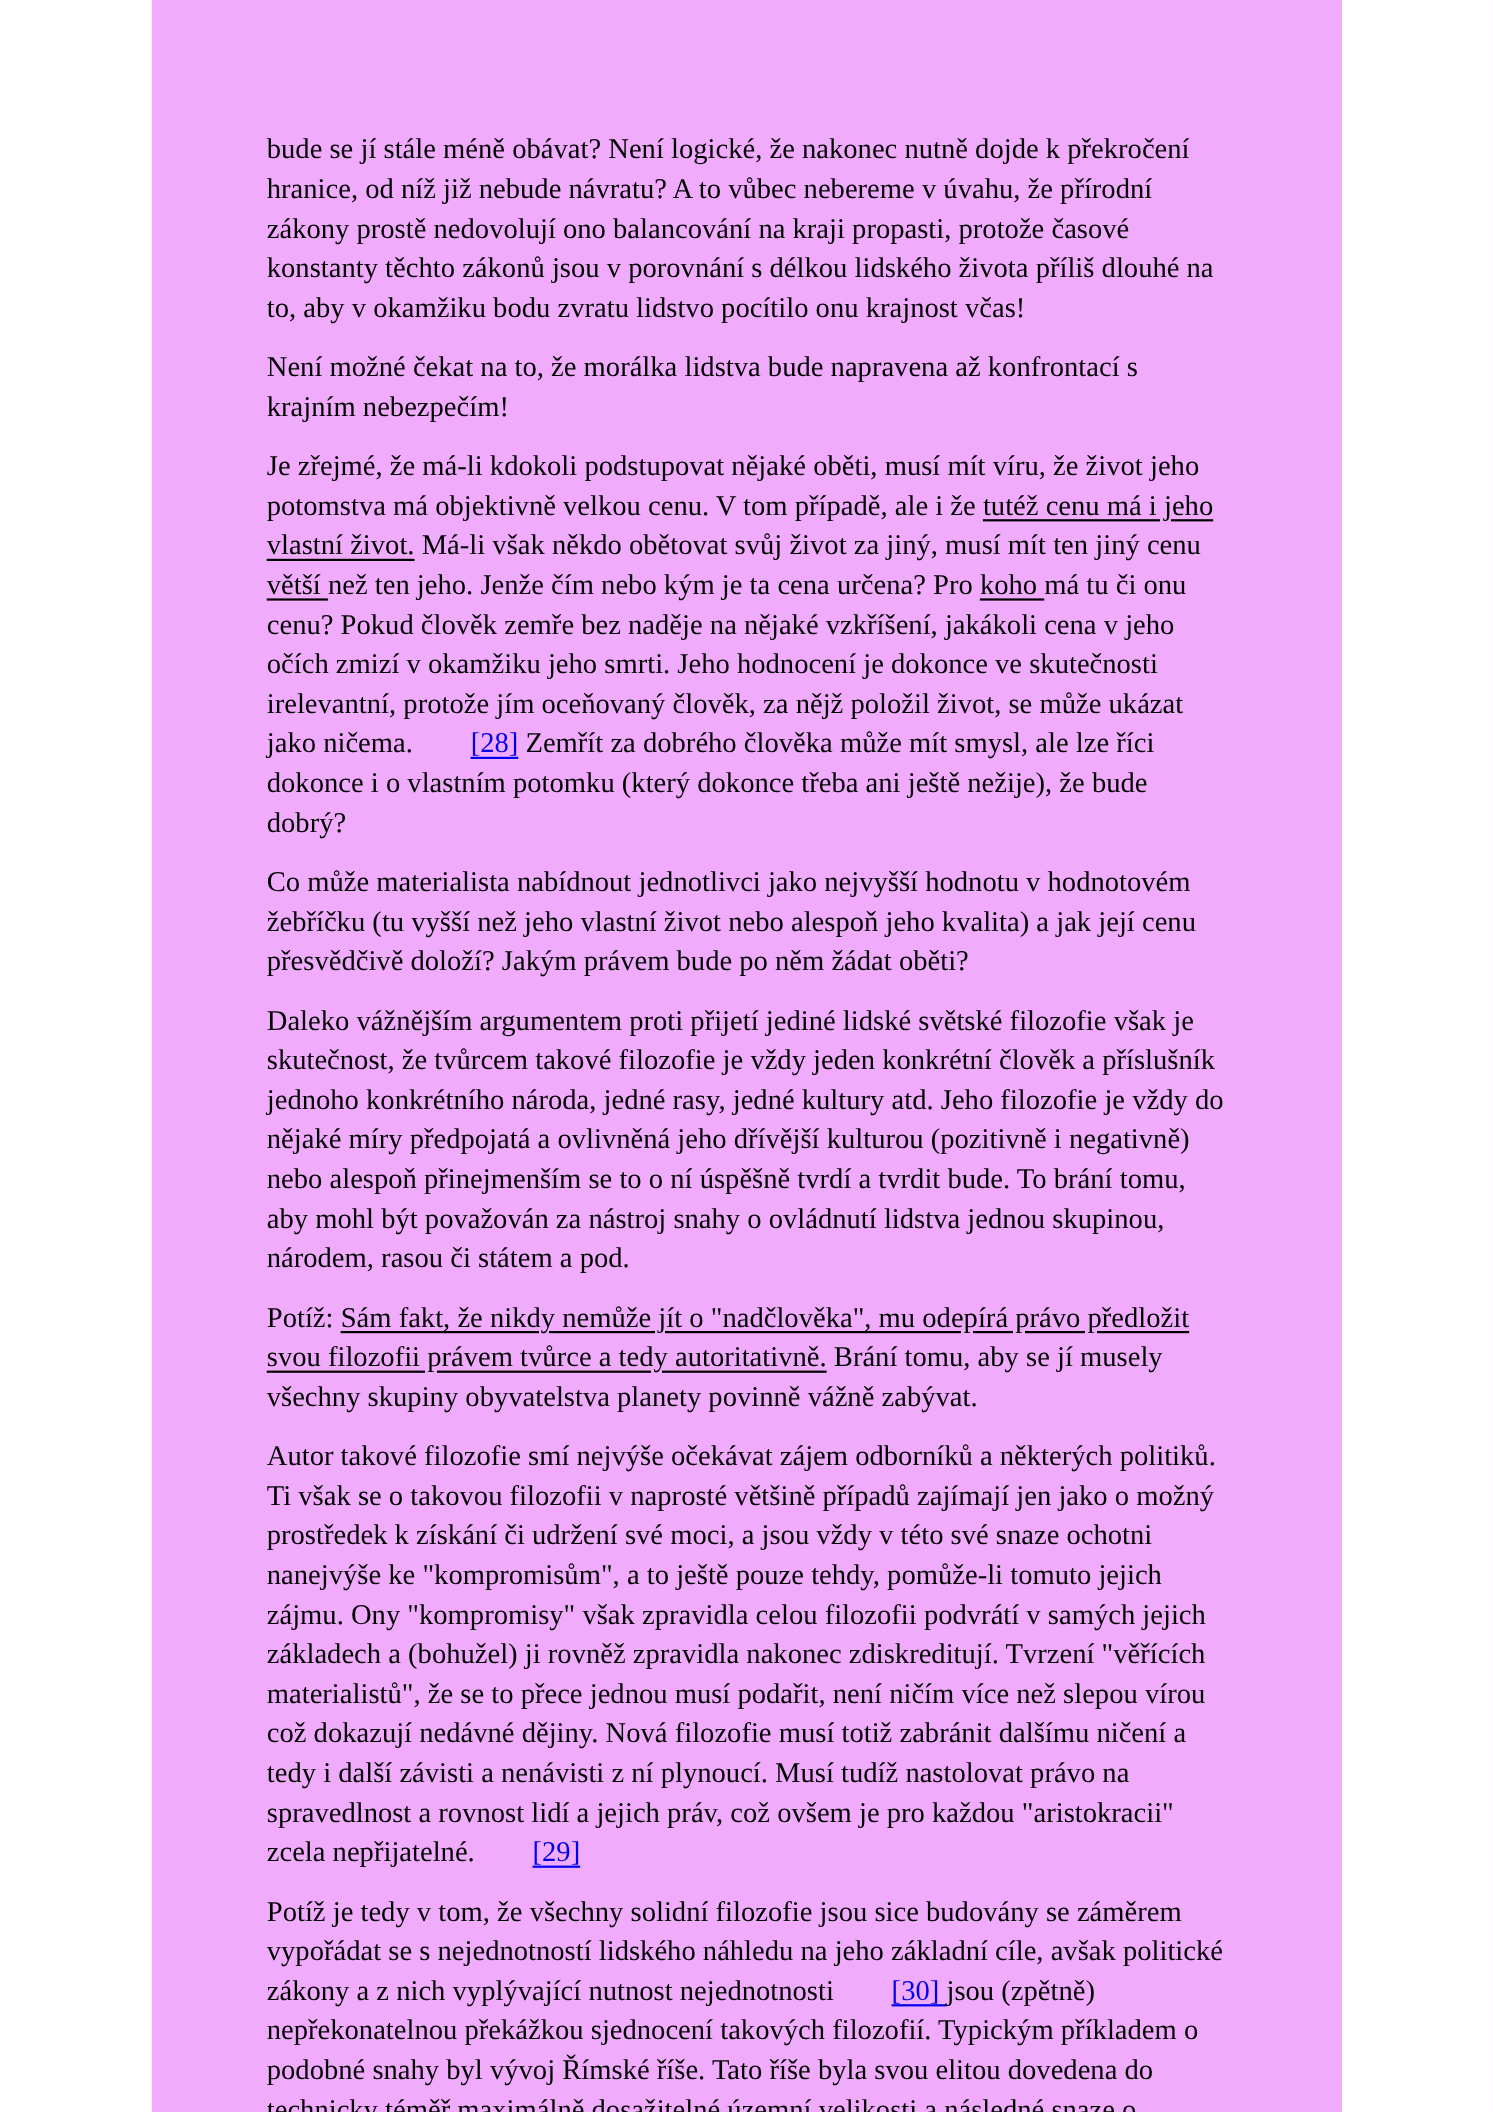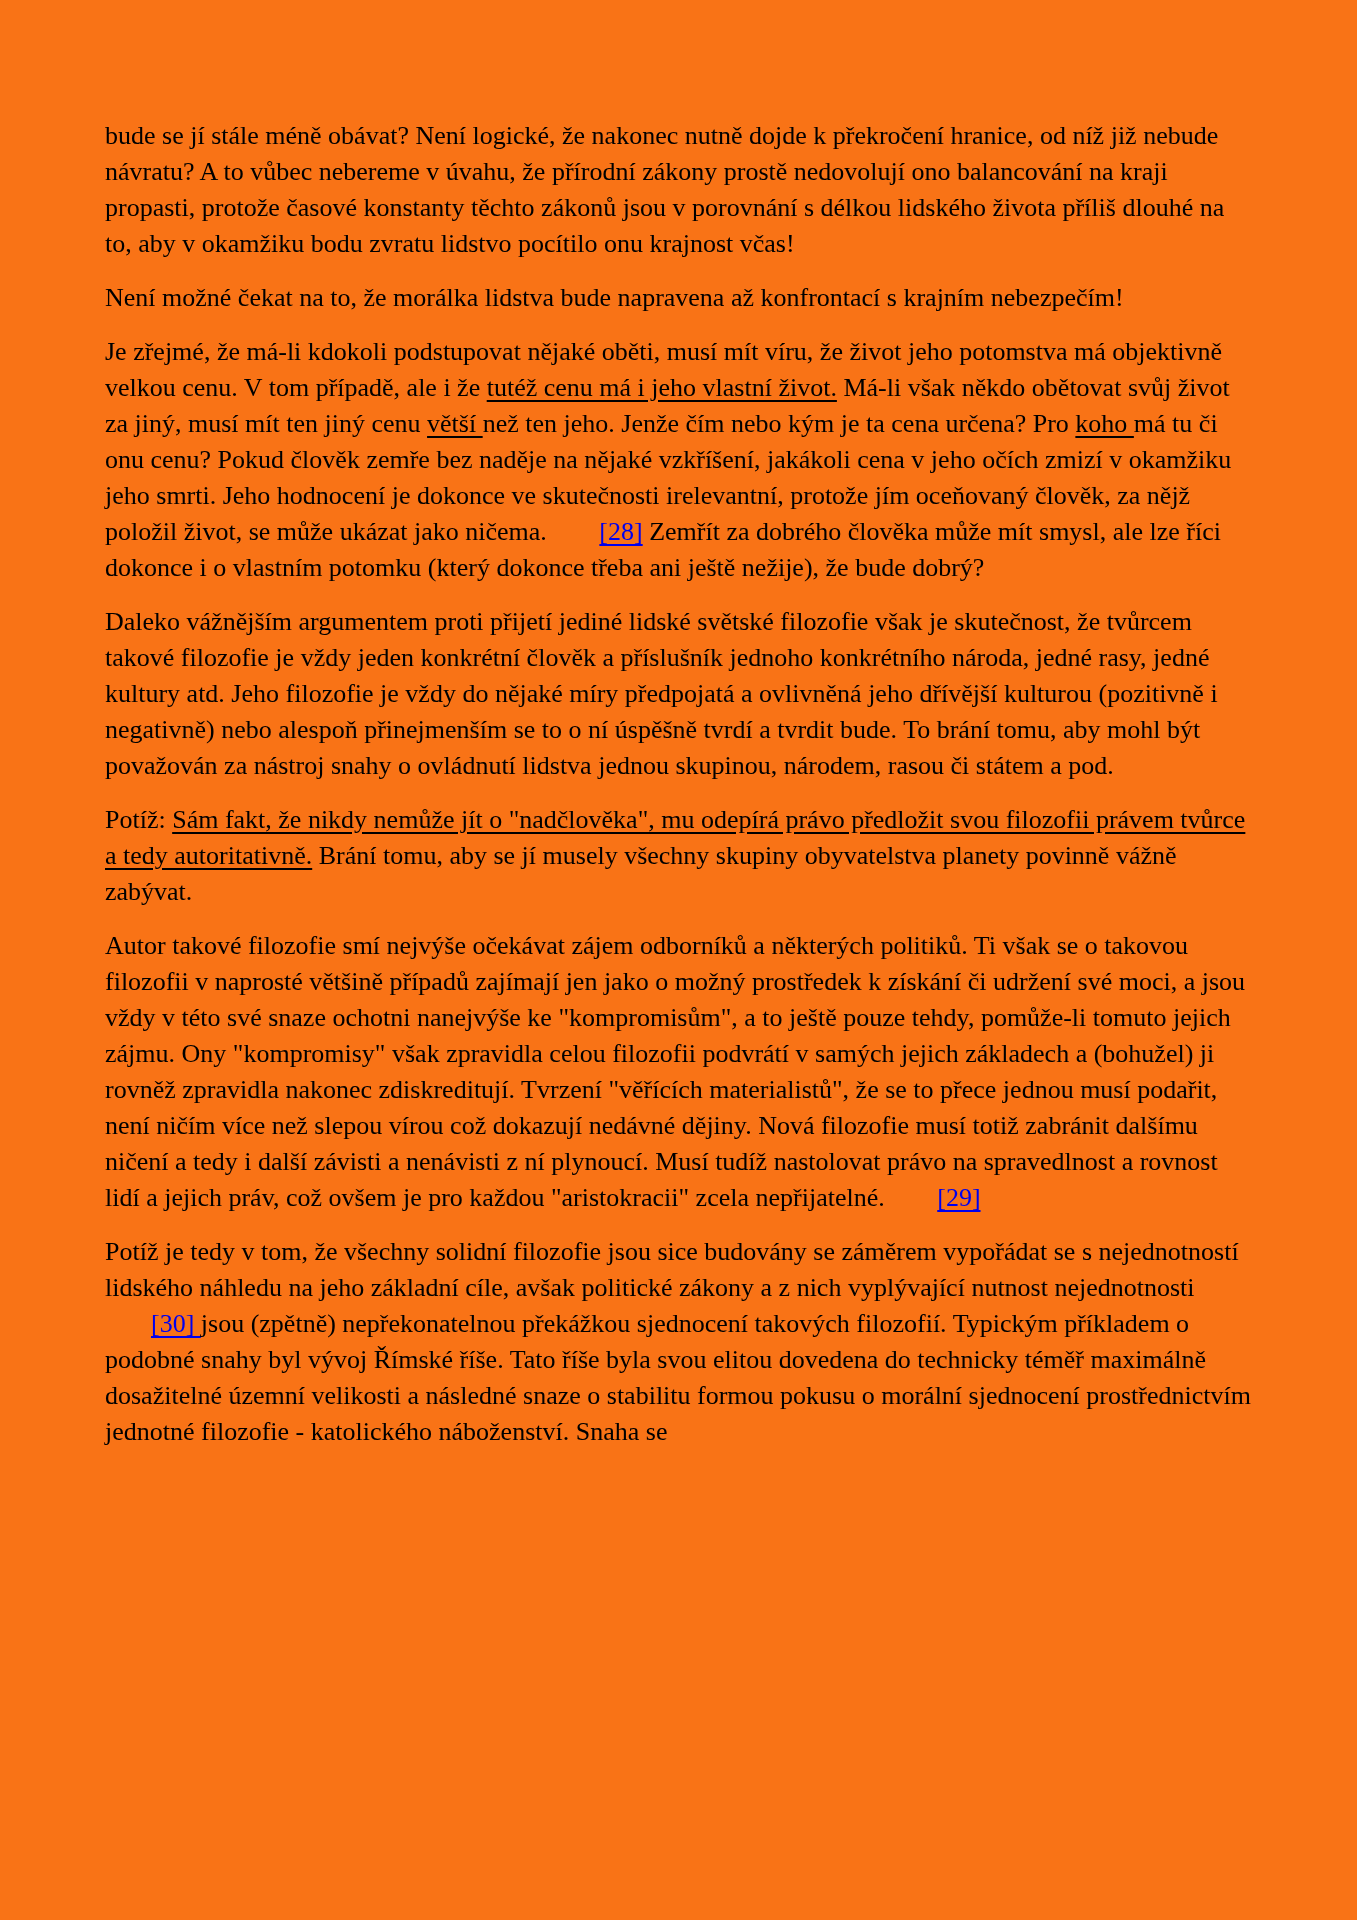--- a/index.html
+++ b/index.html
@@ -3,25 +3,25 @@
 <meta charset="utf-8">
 <title>Document page</title>
 <style>
   html, body {
     margin: 0;
     padding: 0;
     background: #ffffff;
   }
   .page {
     position: relative;
-    width: 1357px;
+    width: 1082px;
     height: 1920px;
     box-sizing: border-box;
     margin: 0 auto;
-    background: #f97316;
+    background: #f0abfc;
     color: #000000;
     font-family: "Liberation Serif", "DejaVu Serif", serif;
     font-size: 26px;
     line-height: 36px;
     padding: 118px 105px 0 105px;
     overflow: hidden;
   }
   .para {
     margin: 0 0 18px 0;
     text-align: left;
@@ -46,20 +46,21 @@
 
 <div class="page" style="color: rgb(0, 0, 0);">
 
   <p class="para"><span>bude se jí stále méně obávat? Není logické, že nakonec nutně dojde k překročení hranice, od níž již nebude návratu? A to vůbec nebereme v úvahu, že přírodní zákony prostě nedovolují ono balancování na kraji propasti, protože časové konstanty těchto zákonů jsou v porovnání s délkou lidského života příliš dlouhé na to, aby v okamžiku bodu zvratu lidstvo pocítilo onu krajnost včas!</span></p>
 
   <p class="para"><span>Není možné čekat na to, že morálka lidstva bude napravena až konfrontací s krajním nebezpečím!</span></p>
 
 
   <p class="para"><span>Je zřejmé, že má-li kdokoli podstupovat nějaké oběti, musí mít víru, že život jeho potomstva má objektivně velkou cenu. V tom případě, ale i že </span><span class="u">tutéž cenu má i jeho vlastní život.</span><span> Má-li však někdo obětovat svůj život za jiný, musí mít ten jiný cenu </span><span class="u">větší </span><span>než ten jeho. Jenže čím nebo kým je ta cena určena? Pro </span><span class="u">koho </span><span>má tu či onu cenu? Pokud člověk zemře bez naděje na nějaké vzkříšení, jakákoli cena v jeho očích zmizí v okamžiku jeho smrti. Jeho hodnocení je dokonce ve skutečnosti irelevantní, protože jím oceňovaný člověk, za nějž položil život, se může ukázat jako ničema. </span><a class="ref" href="#" style="color: rgb(0, 0, 238);">[28]</a><span> Zemřít za dobrého člověka může mít smysl, ale lze říci dokonce i o vlastním potomku (který dokonce třeba ani ještě nežije), že bude dobrý?</span></p>
 
+  <p class="para"><span>Co může materialista nabídnout jednotlivci jako nejvyšší hodnotu v hodnotovém žebříčku (tu vyšší než jeho vlastní život nebo alespoň jeho kvalita) a jak její cenu přesvědčivě doloží? Jakým právem bude po něm žádat oběti?</span></p>
 
 
   <p class="para"><span>Daleko vážnějším argumentem proti přijetí jediné lidské světské filozofie však je skutečnost, že tvůrcem takové filozofie je vždy jeden konkrétní člověk a příslušník jednoho konkrétního národa, jedné rasy, jedné kultury atd. Jeho filozofie je vždy do nějaké míry předpojatá a ovlivněná jeho dřívější kulturou (pozitivně i negativně) nebo alespoň přinejmenším se to o ní úspěšně tvrdí a tvrdit bude. To brání tomu, aby mohl být považován za nástroj snahy o ovládnutí lidstva jednou skupinou, národem, rasou či státem a pod.</span></p>
 
   <p class="para"><span>Potíž: </span><span class="u">Sám fakt, že nikdy nemůže jít o "nadčlověka", mu odepírá právo předložit svou filozofii právem tvůrce a tedy autoritativně.</span><span> Brání tomu, aby se jí musely všechny skupiny obyvatelstva planety povinně vážně zabývat.</span></p>
 
   <p class="para"><span>Autor takové filozofie smí nejvýše očekávat zájem odborníků a některých politiků. Ti však se o takovou filozofii v naprosté většině případů zajímají jen jako o možný prostředek k získání či udržení své moci, a jsou vždy v této své snaze ochotni nanejvýše ke "kompromisům", a to ještě pouze tehdy, pomůže-li tomuto jejich zájmu. Ony "kompromisy" však zpravidla celou filozofii podvrátí v samých jejich základech a (bohužel) ji rovněž zpravidla nakonec zdiskreditují. Tvrzení "věřících materialistů", že se to přece jednou musí podařit, není ničím více než slepou vírou což dokazují nedávné dějiny. Nová filozofie musí totiž zabránit dalšímu ničení a tedy i další závisti a nenávisti z ní plynoucí. Musí tudíž nastolovat právo na spravedlnost a rovnost lidí a jejich práv, což ovšem je pro každou "aristokracii" zcela nepřijatelné. </span><a class="ref" href="#" style="color: rgb(0, 0, 238);">[29]</a></p>
 
   <p class="para"><span>Potíž je tedy v tom, že všechny solidní filozofie jsou sice budovány se záměrem vypořádat se s nejednotností lidského náhledu na jeho základní cíle, avšak politické zákony a z nich vyplývající nutnost nejednotnosti </span><a class="ref" href="#" style="color: rgb(0, 0, 238);">[30] </a><span>jsou (zpětně) nepřekonatelnou překážkou sjednocení takových filozofií. Typickým příkladem o podobné snahy byl vývoj Římské říše. Tato říše byla svou elitou dovedena do technicky téměř maximálně dosažitelné územní velikosti a následné snaze o stabilitu formou pokusu o morální sjednocení prostřednictvím jednotné filozofie - katolického náboženství. Snaha se</span></p>
 

